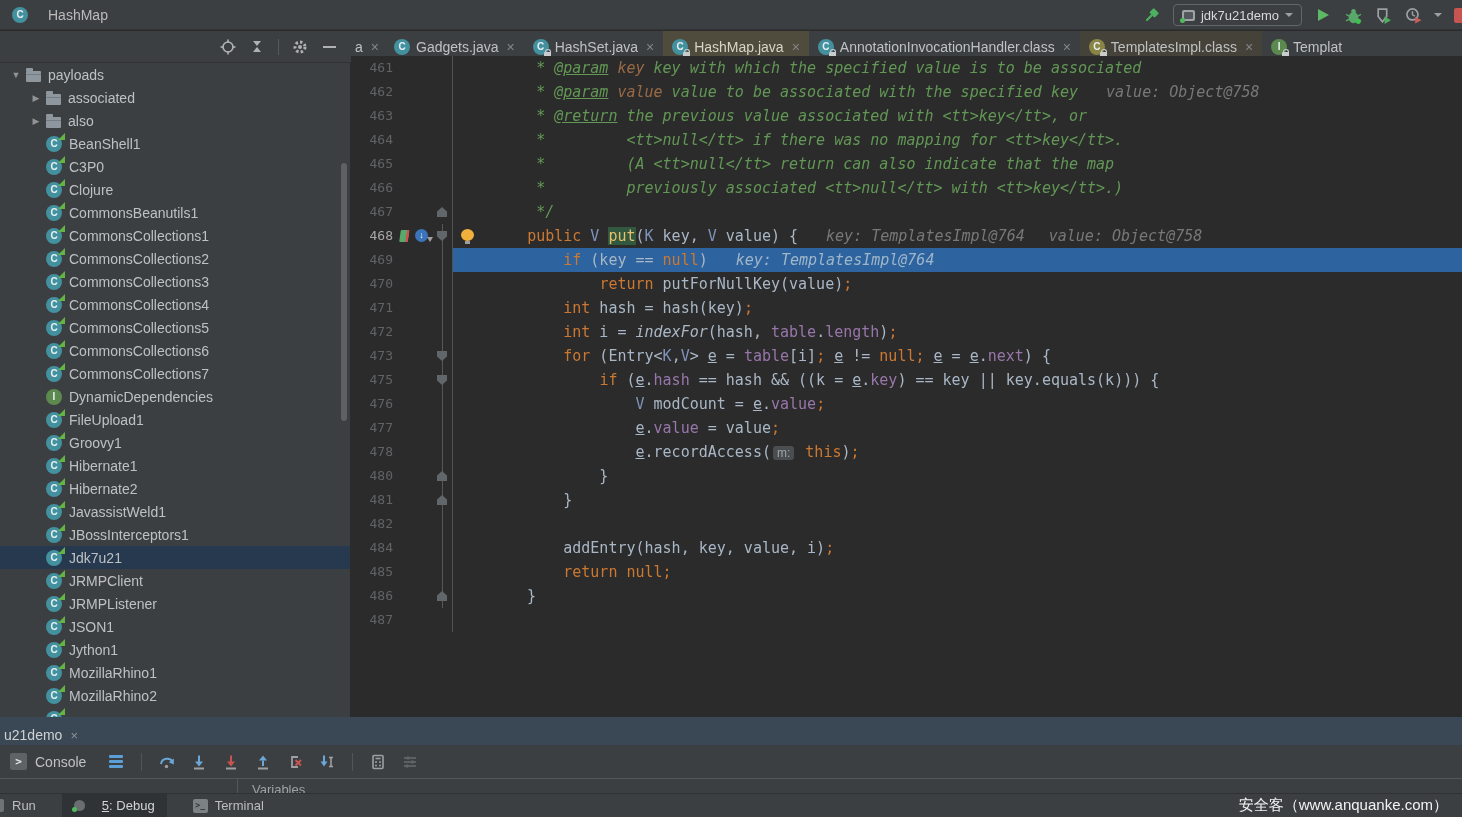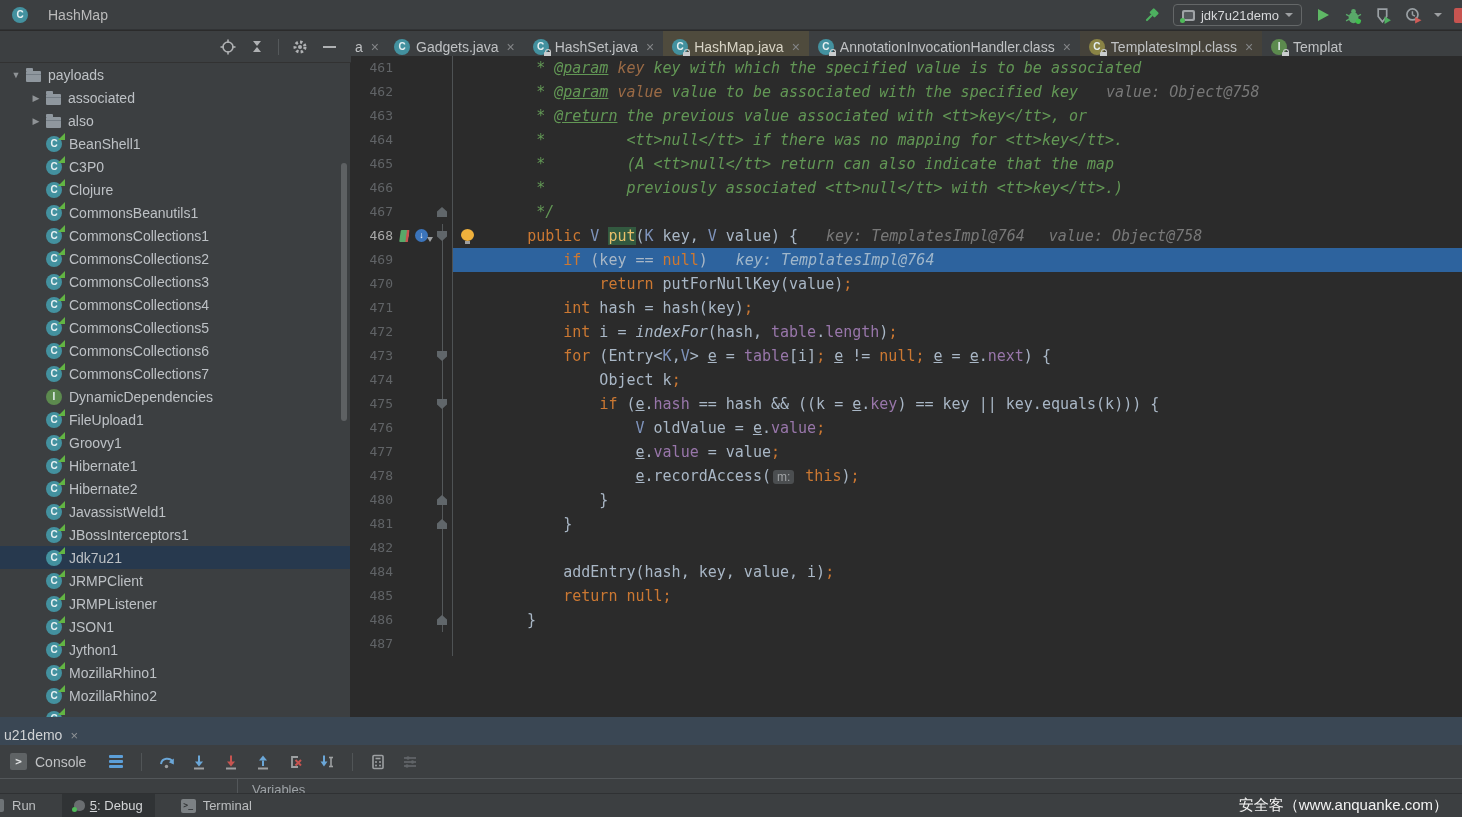--- a/index.html
+++ b/index.html
@@ -128,21 +128,21 @@
 
   #panelstrip { position:absolute; top:778px; left:0; right:0; height:15px; background:#3c3f41;
     border-top:1px solid #53575a; overflow:hidden; }
   #panelstrip .pdiv { position:absolute; left:237px; top:0; bottom:0; width:1px; background:#53575a; }
   #panelstrip .vlbl { position:absolute; left:252px; top:3px; font-size:13px; color:#9da2a6; }
 
   
   #statusbar { position:absolute; left:0; right:0; bottom:0; height:24px; background:#3c3f41;
     border-top:1px solid #2f3133; display:flex; align-items:center; font-size:13px; color:#bbbdbf; }
   .sb-sliver { width:4px; height:13px; background:#6e7376; margin:0 8px 0 0; border-radius:0 2px 2px 0; }
-  .sb-debug { background:#303335; height:100%; display:flex; align-items:center; padding:0 12px; margin-left:26px; gap:5px; color:#d2d4d6; }
+  .sb-debug { background:#303335; height:100%; display:flex; align-items:center; padding:0 12px; margin-left:26px; gap:17px; color:#d2d4d6; }
   .u5 { text-decoration:underline; }
   .bugsm { width:11px; height:11px; border-radius:50% 50% 45% 45%; background:#6a6e71; position:relative; }
   .bugsm::before { content:""; position:absolute; left:-2px; bottom:-1px; width:5px; height:5px; border-radius:50%; background:#4fbb59; }
   .termic { width:15px; height:14px; background:#7c8184; border-radius:2px; color:#2e3133;
     font:bold 8px/14px "DejaVu Sans Mono",monospace; text-align:center; }
   .sb-term { margin-left:26px; display:flex; align-items:center; gap:7px; }
   .watermark { margin-left:auto; padding-right:14px; color:#f2f2f2; font-size:15px; }
 </style>
 </head>
 <body>
@@ -420,23 +420,22 @@
       <div class="crow"><div class="gnum">464</div><div class="gicons"></div><div class="gfold"></div><div class="gcode"><span class="tc">     *         &lt;tt&gt;null&lt;/tt&gt; if there was no mapping for &lt;tt&gt;key&lt;/tt&gt;.</span></div></div>
       <div class="crow"><div class="gnum">465</div><div class="gicons"></div><div class="gfold"></div><div class="gcode"><span class="tc">     *         (A &lt;tt&gt;null&lt;/tt&gt; return can also indicate that the map</span></div></div>
       <div class="crow"><div class="gnum">466</div><div class="gicons"></div><div class="gfold"></div><div class="gcode"><span class="tc">     *         previously associated &lt;tt&gt;null&lt;/tt&gt; with &lt;tt&gt;key&lt;/tt&gt;.)</span></div></div>
       <div class="crow"><div class="gnum">467</div><div class="gicons"></div><div class="gfold"><span class="fm up"></span></div><div class="gcode"><span class="tc">     */</span></div></div>
       <div class="crow"><div class="gnum bright">468</div><div class="gicons"><span class="mk1"></span><span class="mk2">↓</span></div><div class="gfold fline"><span class="fm down"></span></div><div class="gcode"><span class="bulb"></span><span class="tp0">    </span><span class="tk">public</span><span class="tp0"> </span><span class="ttp">V</span><span class="tp0"> </span><span class="tmd">put</span><span class="tp0">(</span><span class="ttp">K</span><span class="tp0"> key, </span><span class="ttp">V</span><span class="tp0"> value) {</span><span class="hint">key: TemplatesImpl@764</span><span class="hint">value: Object@758</span></div></div>
       <div class="crow"><div class="gnum">469</div><div class="gicons"></div><div class="gfold fline"></div><div class="gcode exec"><span class="tp0">        </span><span class="tk">if</span><span class="tp0"> (key == </span><span class="tk">null</span><span class="tp0">)</span><span class="hint">key: TemplatesImpl@764</span></div></div>
       <div class="crow"><div class="gnum">470</div><div class="gicons"></div><div class="gfold fline"></div><div class="gcode"><span class="tp0">            </span><span class="tk">return</span><span class="tp0"> putForNullKey(value)</span><span class="tsemi">;</span></div></div>
       <div class="crow"><div class="gnum">471</div><div class="gicons"></div><div class="gfold fline"></div><div class="gcode"><span class="tp0">        </span><span class="tk">int</span><span class="tp0"> hash = hash(key)</span><span class="tsemi">;</span></div></div>
       <div class="crow"><div class="gnum">472</div><div class="gicons"></div><div class="gfold fline"></div><div class="gcode"><span class="tp0">        </span><span class="tk">int</span><span class="tp0"> i = </span><span class="tsm">indexFor</span><span class="tp0">(hash, </span><span class="tf">table</span><span class="tp0">.</span><span class="tf">length</span><span class="tp0">)</span><span class="tsemi">;</span></div></div>
       <div class="crow"><div class="gnum">473</div><div class="gicons"></div><div class="gfold fline"><span class="fm down"></span></div><div class="gcode"><span class="tp0">        </span><span class="tk">for</span><span class="tp0"> (Entry&lt;</span><span class="ttp">K</span><span class="tp0">,</span><span class="ttp">V</span><span class="tp0">&gt; </span><span class="tu">e</span><span class="tp0"> = </span><span class="tf">table</span><span class="tp0">[i]</span><span class="tsemi">;</span><span class="tp0"> </span><span class="tu">e</span><span class="tp0"> != </span><span class="tk">null</span><span class="tsemi">;</span><span class="tp0"> </span><span class="tu">e</span><span class="tp0"> = </span><span class="tu">e</span><span class="tp0">.</span><span class="tf">next</span><span class="tp0">) {</span></div></div>
-      <div class="crow"><div class="gnum">474</div><div class="gicons"></div><div class="gfold fline"></div><div class="gcode"><span class="tp0">            Object k</span><span class="tsemi">;</span></div></div>
       <div class="crow"><div class="gnum">475</div><div class="gicons"></div><div class="gfold fline"><span class="fm down"></span></div><div class="gcode"><span class="tp0">            </span><span class="tk">if</span><span class="tp0"> (</span><span class="tu">e</span><span class="tp0">.</span><span class="tf">hash</span><span class="tp0"> == hash &amp;&amp; ((k = </span><span class="tu">e</span><span class="tp0">.</span><span class="tf">key</span><span class="tp0">) == key || key.equals(k))) {</span></div></div>
-      <div class="crow"><div class="gnum">476</div><div class="gicons"></div><div class="gfold fline"></div><div class="gcode"><span class="tp0">                </span><span class="ttp">V</span><span class="tp0"> oldValue = </span><span class="tu">e</span><span class="tp0">.</span><span class="tf">value</span><span class="tsemi">;</span></div></div>
+      <div class="crow"><div class="gnum">476</div><div class="gicons"></div><div class="gfold fline"></div><div class="gcode"><span class="tp0">                </span><span class="ttp">V</span><span class="tp0"> modCount = </span><span class="tu">e</span><span class="tp0">.</span><span class="tf">value</span><span class="tsemi">;</span></div></div>
       <div class="crow"><div class="gnum">477</div><div class="gicons"></div><div class="gfold fline"></div><div class="gcode"><span class="tp0">                </span><span class="tu">e</span><span class="tp0">.</span><span class="tf">value</span><span class="tp0"> = value</span><span class="tsemi">;</span></div></div>
       <div class="crow"><div class="gnum">478</div><div class="gicons"></div><div class="gfold fline"></div><div class="gcode"><span class="tp0">                </span><span class="tu">e</span><span class="tp0">.recordAccess(</span><span class="tchip">m:</span><span class="tp0"> </span><span class="tk">this</span><span class="tp0">)</span><span class="tsemi">;</span></div></div>
       <div class="crow"><div class="gnum">480</div><div class="gicons"></div><div class="gfold fline"><span class="fm up"></span></div><div class="gcode"><span class="tp0">            }</span></div></div>
       <div class="crow"><div class="gnum">481</div><div class="gicons"></div><div class="gfold fline"><span class="fm up"></span></div><div class="gcode"><span class="tp0">        }</span></div></div>
       <div class="crow"><div class="gnum">482</div><div class="gicons"></div><div class="gfold fline"></div><div class="gcode"></div></div>
       <div class="crow"><div class="gnum">484</div><div class="gicons"></div><div class="gfold fline"></div><div class="gcode"><span class="tp0">        addEntry(hash, key, value, i)</span><span class="tsemi">;</span></div></div>
       <div class="crow"><div class="gnum">485</div><div class="gicons"></div><div class="gfold fline"></div><div class="gcode"><span class="tp0">        </span><span class="tk">return</span><span class="tp0"> </span><span class="tk">null</span><span class="tsemi">;</span></div></div>
       <div class="crow"><div class="gnum">486</div><div class="gicons"></div><div class="gfold fline"><span class="fm up"></span></div><div class="gcode"><span class="tp0">    }</span></div></div>
       <div class="crow"><div class="gnum">487</div><div class="gicons"></div><div class="gfold"></div><div class="gcode"></div></div>
     </div>

